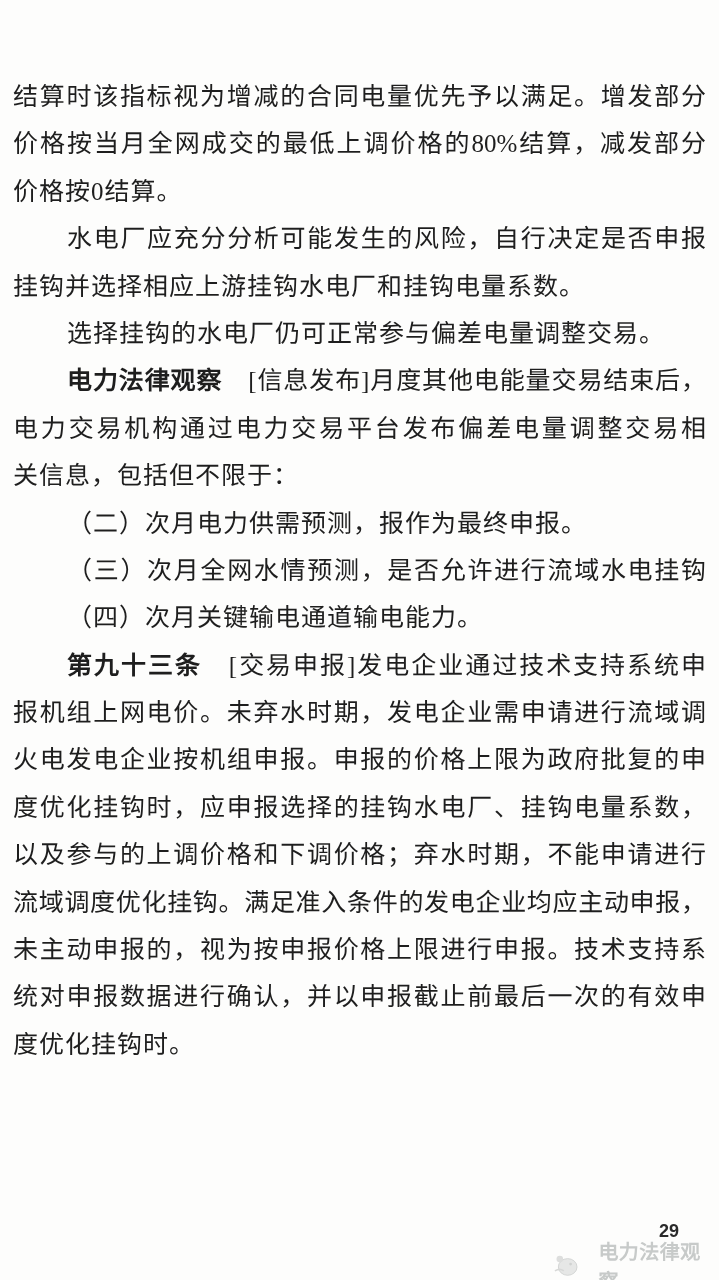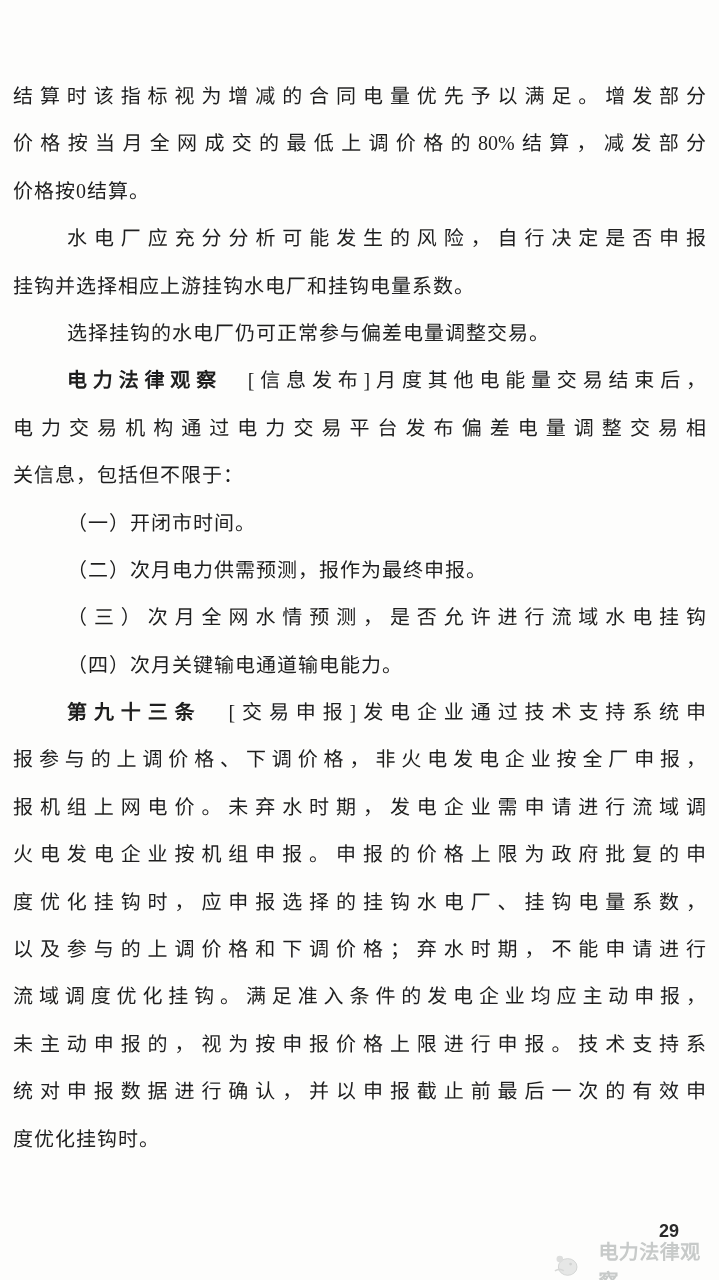--- a/index.html
+++ b/index.html
@@ -16,21 +16,21 @@
     position: absolute;
     left: 13px;
     top: 73px;
     width: 693px;
   }
   .line {
     box-sizing: border-box;
     width: 100%;
     height: 47.4px;
     line-height: 47.4px;
-    font-size: 20px;
+    font-size: 25px;
     text-align: justify;
     text-align-last: justify;
     white-space: nowrap;
     overflow: hidden;
   }
   .line.left {
     text-align: center;
     text-align-last: left;
     letter-spacing: 1px;
   }
@@ -71,26 +71,24 @@
   <div class="doc-body" id="doc-body">
       <div class="line"><span>结算时该指标视为增减的合同电量优先予以满足。增发部分</span></div>
       <div class="line"><span>价格按当月全网成交的最低上调价格的80%结算，减发部分</span></div>
       <div class="line left"><span>价格按0结算。</span></div>
       <div class="line indent"><span>水电厂应充分分析可能发生的风险，自行决定是否申报</span></div>
       <div class="line left"><span>挂钩并选择相应上游挂钩水电厂和挂钩电量系数。</span></div>
       <div class="line indent left"><span>选择挂钩的水电厂仍可正常参与偏差电量调整交易。</span></div>
       <div class="line indent"><b class="article-number">电力法律观察</b><span>　[信息发布]月度其他电能量交易结束后，</span></div>
       <div class="line"><span>电力交易机构通过电力交易平台发布偏差电量调整交易相</span></div>
       <div class="line left"><span>关信息，包括但不限于：</span></div>
-      <div class="line indent left"><span>（一）开闭市时间。</span></div>
       <div class="line indent left"><span>（二）次月电力供需预测，报作为最终申报。</span></div>
       <div class="line indent"><span>（三）次月全网水情预测，是否允许进行流域水电挂钩</span></div>
       <div class="line indent left"><span>（四）次月关键输电通道输电能力。</span></div>
       <div class="line indent"><b class="article-number">第九十三条</b><span>　[交易申报]发电企业通过技术支持系统申</span></div>
-      <div class="line"><span>报参与的上调价格、下调价格，非火电发电企业按全厂申报，</span></div>
       <div class="line"><span>报机组上网电价。未弃水时期，发电企业需申请进行流域调</span></div>
       <div class="line"><span>火电发电企业按机组申报。申报的价格上限为政府批复的申</span></div>
       <div class="line"><span>度优化挂钩时，应申报选择的挂钩水电厂、挂钩电量系数，</span></div>
       <div class="line"><span>以及参与的上调价格和下调价格；弃水时期，不能申请进行</span></div>
       <div class="line"><span>流域调度优化挂钩。满足准入条件的发电企业均应主动申报，</span></div>
       <div class="line"><span>未主动申报的，视为按申报价格上限进行申报。技术支持系</span></div>
       <div class="line"><span>统对申报数据进行确认，并以申报截止前最后一次的有效申</span></div>
       <div class="line left"><span>度优化挂钩时。</span></div>
     </div>
 

